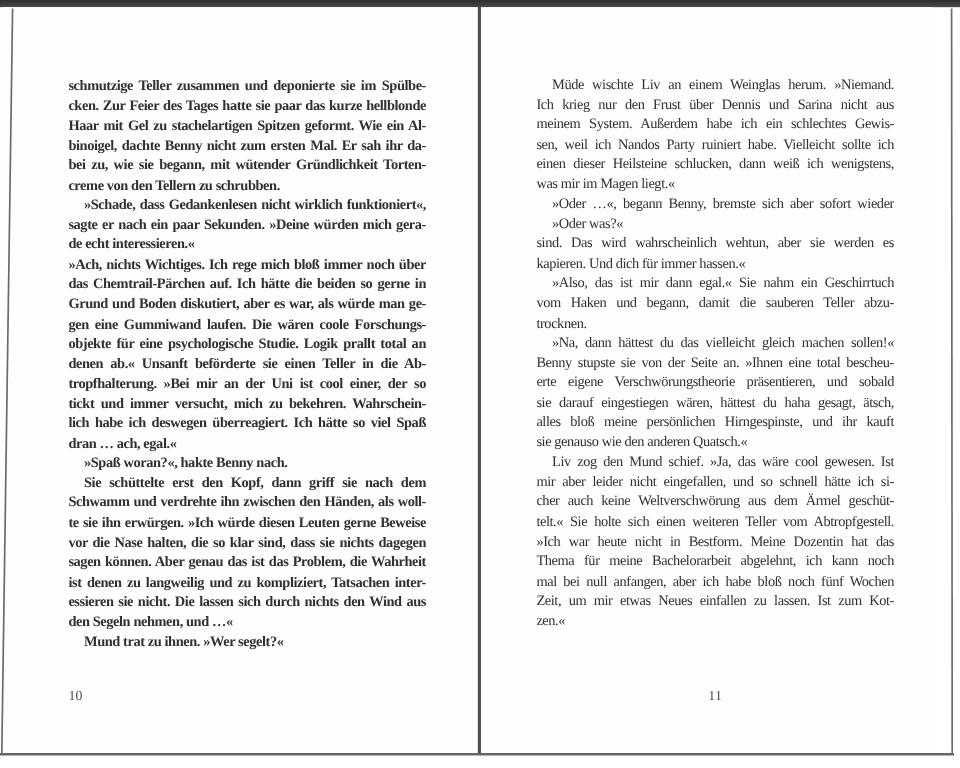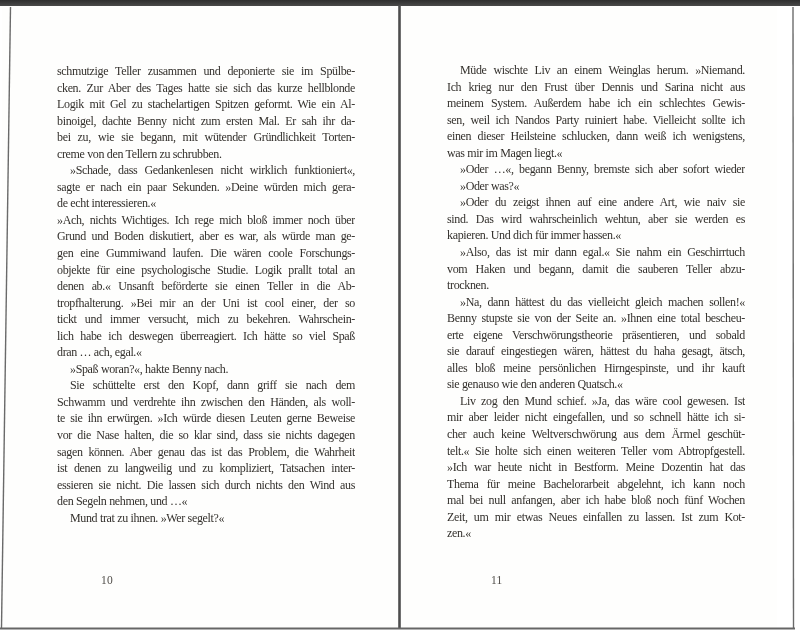--- a/index.html
+++ b/index.html
@@ -14,56 +14,57 @@
     background:linear-gradient(to bottom,#2e2e2e,#4a4a4a);
   }
   .page{position:absolute;top:6px;height:622px;background:#fefefd;}
   .page.left{left:2px;width:397px;}
   .page.right{left:401px;width:376px;}
   .textblock{
     position:absolute;width:298px;
     color:#33302c;font-size:12px;line-height:16.55px;
     letter-spacing:-0.35px;
   }
-  .page.left  .textblock{left:55px;top:57px;}
+  .page.left  .textblock{left:55px;top:57px;font-weight:bold;}
   .page.right .textblock{left:46px;top:56px;}
   .line{
     height:16.55px;overflow:hidden;
     text-align:justify;text-align-last:justify;text-justify:inter-word;
     white-space:nowrap;
   }
   .line.last{text-align:left;text-align-last:left;}
   .line.indent{text-indent:13px;}
   .pagenum{
     position:absolute;top:568px;width:298px;
-    color:#4f4c48;font-size:11.5px;letter-spacing:0.2px;margin-left:44px;
+    color:#4f4c48;font-size:11.5px;letter-spacing:0.2px;
   }
   .page.left  .pagenum{left:55px;text-align:left;}
-  .page.right .pagenum{left:46px;text-align:left;}
+  .page.right .pagenum{left:46px;text-align:center;}
   svg.frame{position:absolute;left:0;top:0;pointer-events:none;}
 </style>
 </head>
 <body>
 
 <div class="screen">
 
   <div class="top-shadow"></div>
 
   <div class="page left">
     <div class="textblock">
         <div class="line">schmutzige Teller zusammen und deponierte sie im Spülbe-</div>
-        <div class="line">cken. Zur Aber des Tages hatte sie sich das kurze hellblonde</div>
-        <div class="line">Logik mit Gel zu stachelartigen Spitzen geformt. Wie ein Al-</div>
+        <div class="line">cken. Zur Feier des Tages hatte sie paar das kurze hellblonde</div>
+        <div class="line">Haar mit Gel zu stachelartigen Spitzen geformt. Wie ein Al-</div>
         <div class="line">binoigel, dachte Benny nicht zum ersten Mal. Er sah ihr da-</div>
         <div class="line">bei zu, wie sie begann, mit wütender Gründlichkeit Torten-</div>
         <div class="line last">creme von den Tellern zu schrubben.</div>
         <div class="line indent">»Schade, dass Gedankenlesen nicht wirklich funktioniert«,</div>
         <div class="line">sagte er nach ein paar Sekunden. »Deine würden mich gera-</div>
         <div class="line last">de echt interessieren.«</div>
         <div class="line">»Ach, nichts Wichtiges. Ich rege mich bloß immer noch über</div>
+        <div class="line">das Chemtrail-Pärchen auf. Ich hätte die beiden so gerne in</div>
         <div class="line">Grund und Boden diskutiert, aber es war, als würde man ge-</div>
         <div class="line">gen eine Gummiwand laufen. Die wären coole Forschungs-</div>
         <div class="line">objekte für eine psychologische Studie. Logik prallt total an</div>
         <div class="line">denen ab.« Unsanft beförderte sie einen Teller in die Ab-</div>
         <div class="line">tropfhalterung. »Bei mir an der Uni ist cool einer, der so</div>
         <div class="line">tickt und immer versucht, mich zu bekehren. Wahrschein-</div>
         <div class="line">lich habe ich deswegen überreagiert. Ich hätte so viel Spaß</div>
         <div class="line last">dran … ach, egal.«</div>
         <div class="line last indent">»Spaß woran?«, hakte Benny nach.</div>
         <div class="line indent">Sie schüttelte erst den Kopf, dann griff sie nach dem</div>
@@ -82,21 +83,20 @@
   <div class="page right">
     <div class="textblock">
         <div class="line indent">Müde wischte Liv an einem Weinglas herum. »Niemand.</div>
         <div class="line">Ich krieg nur den Frust über Dennis und Sarina nicht aus</div>
         <div class="line">meinem System. Außerdem habe ich ein schlechtes Gewis-</div>
         <div class="line">sen, weil ich Nandos Party ruiniert habe. Vielleicht sollte ich</div>
         <div class="line">einen dieser Heilsteine schlucken, dann weiß ich wenigstens,</div>
         <div class="line last">was mir im Magen liegt.«</div>
         <div class="line indent">»Oder …«, begann Benny, bremste sich aber sofort wieder</div>
         <div class="line last indent">»Oder was?«</div>
-        <div class="line indent">»Oder du zeigst ihnen auf eine andere Art, wie naiv sie</div>
         <div class="line">sind. Das wird wahrscheinlich wehtun, aber sie werden es</div>
         <div class="line last">kapieren. Und dich für immer hassen.«</div>
         <div class="line indent">»Also, das ist mir dann egal.« Sie nahm ein Geschirrtuch</div>
         <div class="line">vom Haken und begann, damit die sauberen Teller abzu-</div>
         <div class="line last">trocknen.</div>
         <div class="line indent">»Na, dann hättest du das vielleicht gleich machen sollen!«</div>
         <div class="line">Benny stupste sie von der Seite an. »Ihnen eine total bescheu-</div>
         <div class="line">erte eigene Verschwörungstheorie präsentieren, und sobald</div>
         <div class="line">sie darauf eingestiegen wären, hättest du haha gesagt, ätsch,</div>
         <div class="line">alles bloß meine persönlichen Hirngespinste, und ihr kauft</div>

